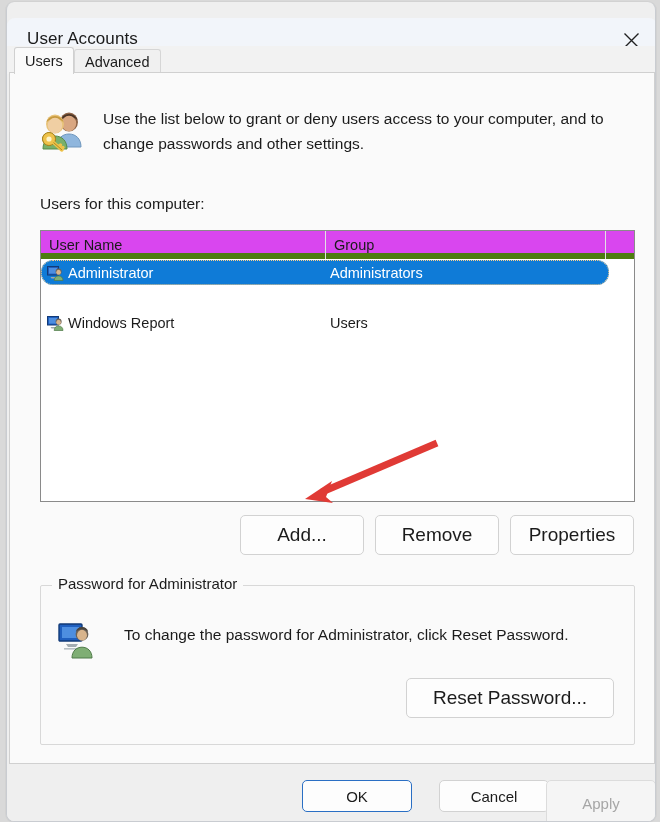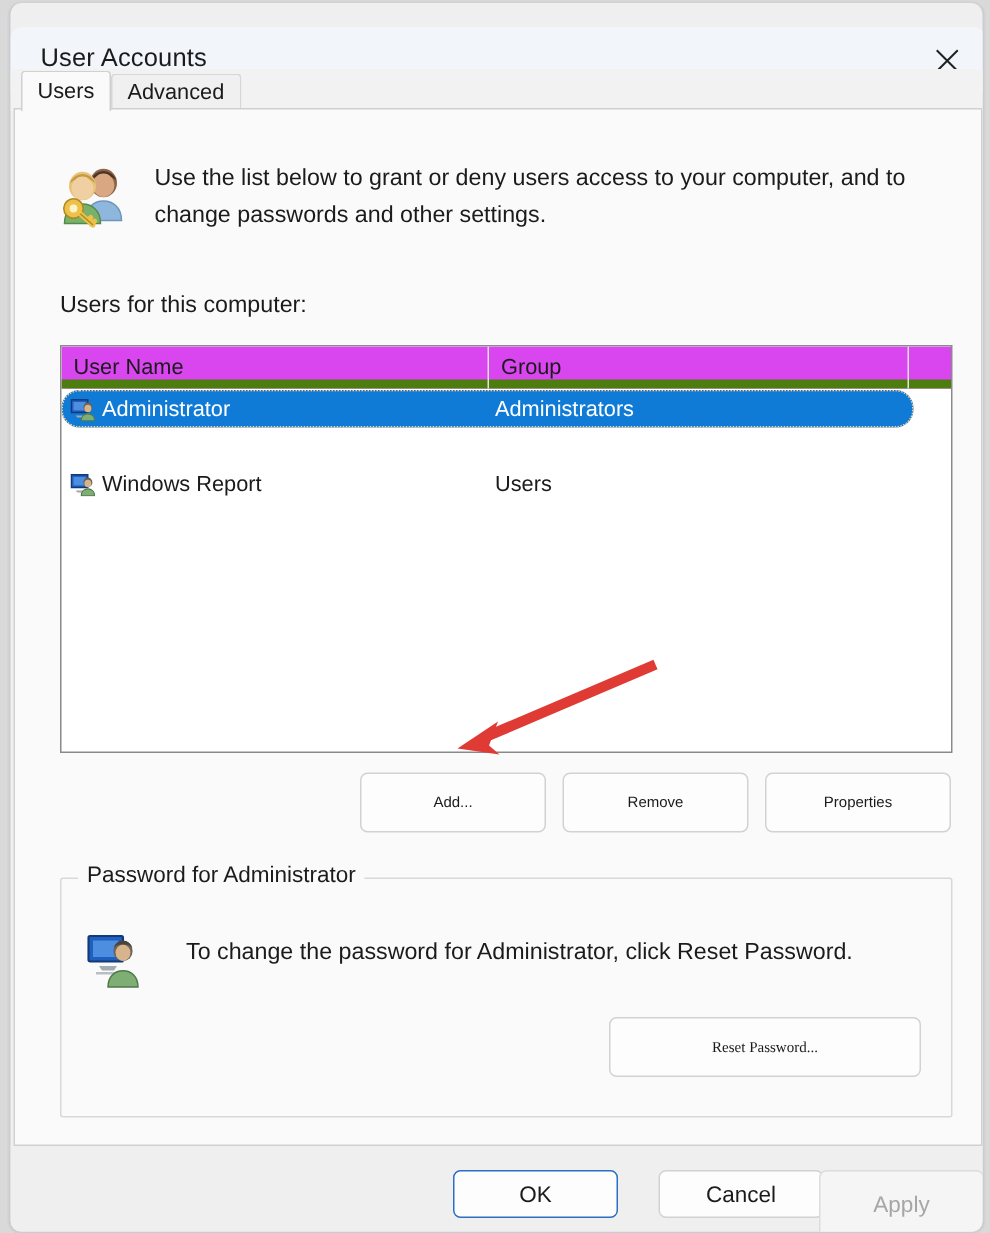--- a/index.html
+++ b/index.html
@@ -172,21 +172,21 @@
   .row-group { overflow: hidden; }
 
   
   .btn {
     position: absolute;
     height: 40px;
     background: #fdfdfd;
     border: 1px solid #d2d2d2;
     border-radius: 5px;
     font-family: "Liberation Sans", sans-serif;
-    font-size: 10px;
+    font-size: 19px;
     color: #1b1b1b;
     cursor: pointer;
     display: flex; align-items: center; justify-content: center;
     white-space: nowrap;
     padding: 0;
   }
   .btn-add        { left: 233px; top: 513px; width: 124px; }
   .btn-remove     { left: 368px; top: 513px; width: 124px; }
   .btn-properties { left: 503px; top: 513px; width: 124px; }
 
@@ -214,21 +214,21 @@
   }
   .gb-text {
     position: absolute;
     left: 117px; top: 620px;
     width: 460px;
     font-size: 15.5px;
     line-height: 26px;
     color: #1b1b1b;
   }
   .btn-reset {
-    left: 399px; top: 676px; width: 208px; height: 40px; font-family: Liberation Serif, serif;
+    left: 399px; top: 676px; width: 208px; height: 40px;
   }
 
   
   .bottombar {
     position: absolute;
     left: 0; top: 762px;
     width: 650px; height: 58px;
     background: #efefef;
     border-radius: 0 0 8px 8px;
   }

